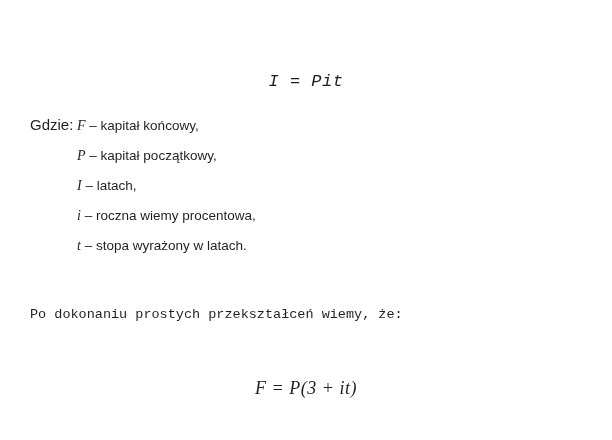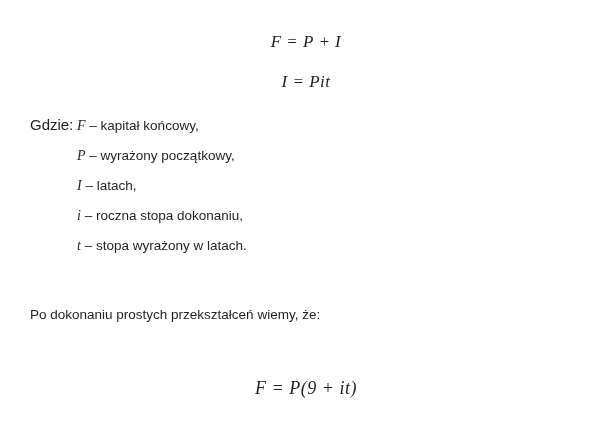--- a/index.html
+++ b/index.html
@@ -32,20 +32,21 @@
     position: absolute;
     left: 0;
     right: 0;
     top: 32px;
   }
   .formula-2 {
     position: absolute;
     left: 0;
     right: 0;
     top: 72px;
+    font-family: Liberation Mono, monospace;
   }
   .formula-3 {
     position: absolute;
     left: 0;
     right: 0;
     top: 378px;
     font-size: 18px;
   }
   .legend {
     position: absolute;
@@ -73,52 +74,52 @@
     font-family: "Liberation Serif", serif;
     font-style: italic;
     font-size: 14px;
   }
   .paragraph {
     position: absolute;
     left: 30px;
     top: 307px;
     font-size: 13.5px;
     color: #231f20;
+    font-family: Liberation Mono, monospace;
   }
 </style>
 </head>
 <body>
 
 <div class="page">
 
-  <div class="formula formula-1">F = P + I</div>
 
   <div class="formula formula-2">I = Pit</div>
 
   <div class="legend">
 
     <div class="legend-row">
       <span class="legend-intro">Gdzie:</span><span class="sym">F</span> <span>– kapitał końcowy,</span>
     </div>
 
     <div class="legend-row">
-      <span class="legend-indent"></span><span class="sym">P</span> <span>– wyrażony początkowy,</span>
+      <span class="legend-indent"></span><span class="sym">P</span> <span>– kapitał początkowy,</span>
     </div>
 
     <div class="legend-row">
       <span class="legend-indent"></span><span class="sym">I</span> <span>– latach,</span>
     </div>
 
     <div class="legend-row">
-      <span class="legend-indent"></span><span class="sym">i</span> <span>– roczna stopa dokonaniu,</span>
+      <span class="legend-indent"></span><span class="sym">i</span> <span>– roczna wiemy procentowa,</span>
     </div>
 
     <div class="legend-row">
       <span class="legend-indent"></span><span class="sym">t</span> <span>– stopa wyrażony w latach.</span>
     </div>
 
   </div>
 
   <div class="paragraph">Po dokonaniu prostych przekształceń wiemy, że:</div>
 
-  <div class="formula formula-3">F = P(9 + it)</div>
+  <div class="formula formula-3">F = P(3 + it)</div>
 
 </div>
 
 </body></html>

